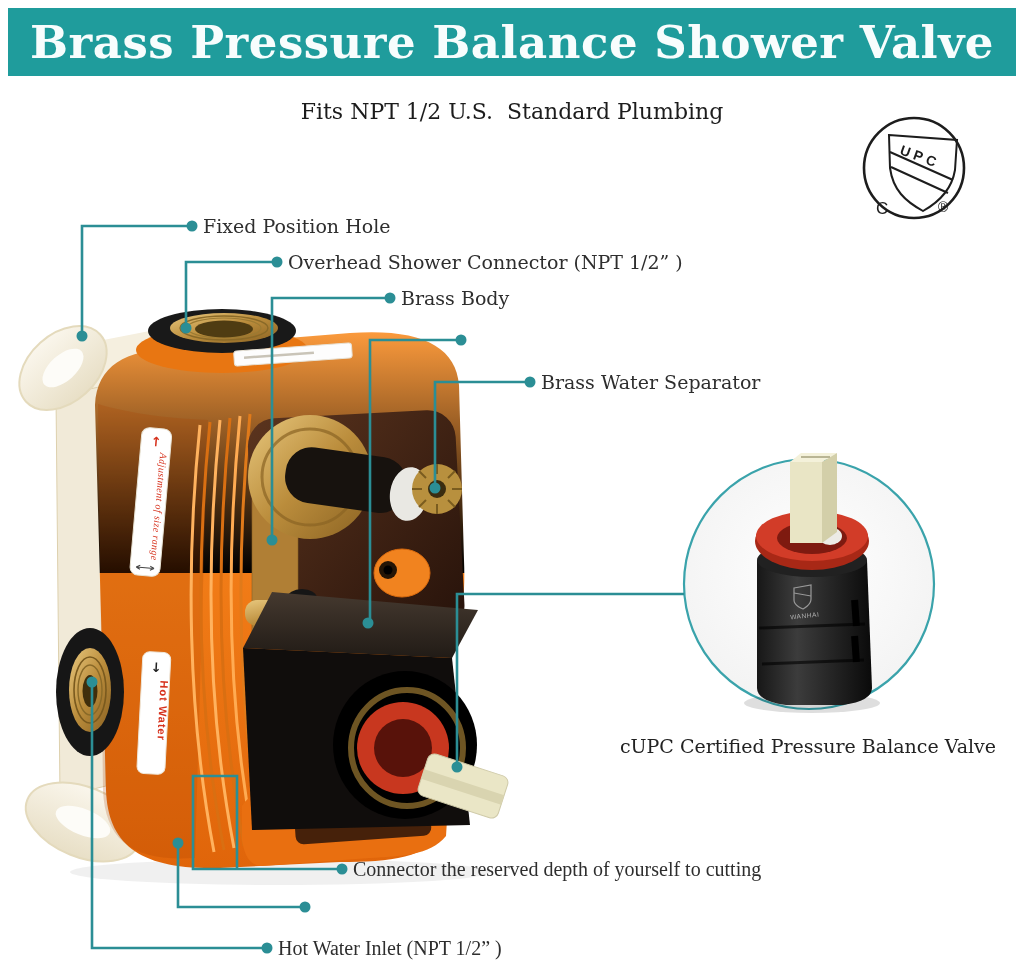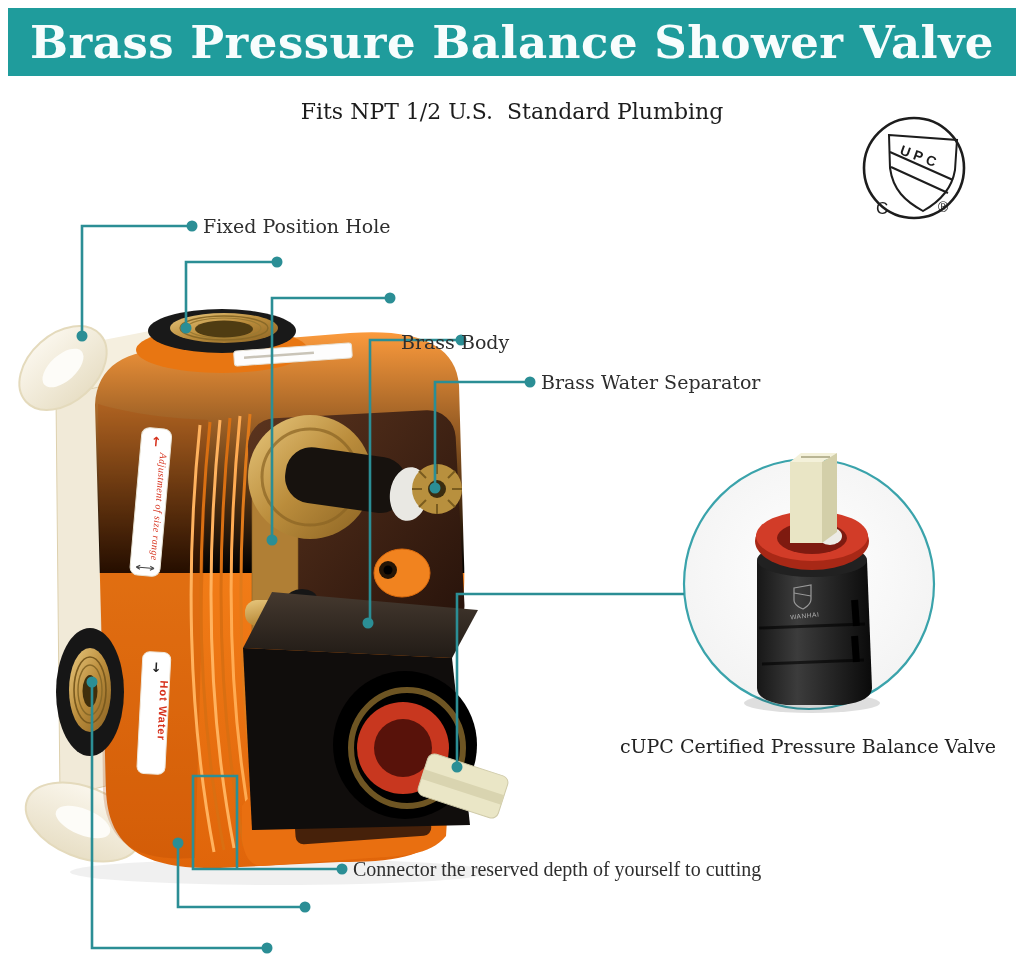--- a/index.html
+++ b/index.html
@@ -11,21 +11,21 @@
   .banner h1{margin:0;font-family:"DejaVu Serif",serif;font-weight:bold;font-size:45px;
              letter-spacing:.5px;color:#f7fdfd;white-space:nowrap;}
   .subtitle{position:absolute;left:0;top:99px;width:1024px;text-align:center;z-index:2;
             font-family:"DejaVu Serif",serif;font-weight:normal;font-size:22px;color:#1c1c1c;
             white-space:pre;}
   .lbl{position:absolute;transform:translateY(-50%);white-space:nowrap;color:#2e2e2e;z-index:3;}
   .serif-a{font-family:"DejaVu Serif",serif;font-size:19px;text-align:center;}
   .serif-b{font-family:"Liberation Serif",serif;font-size:20px;}
   .l1{left:203px;top:226px;}
   .l2{left:288px;top:262px;}
-  .l3{left:401px;top:298px;margin-top:44px;}
+  .l3{left:401px;top:298px;}
   .l4{left:472px;top:340px;}
   .l5{left:541px;top:382px;}
   .l6{left:353px;top:869px;}
   .l7{left:316px;top:907px;}
   .l8{left:278px;top:948px;}
   .caption{position:absolute;left:576px;top:746px;width:464px;transform:translateY(-50%);
            text-align:center;font-family:"DejaVu Serif",serif;font-size:19px;color:#222;z-index:3;}
 </style>
 </head>
 <body>
@@ -253,18 +253,20 @@
       <circle cx="342" cy="869" r="5.5"></circle>
       <circle cx="305" cy="907" r="5.5"></circle>
         <circle cx="178" cy="843" r="5.5"></circle>
       <circle cx="267" cy="948" r="5.5"></circle>
         <circle cx="92" cy="682" r="5.5"></circle>
       <circle cx="457" cy="767" r="5.5"></circle>
     </g>
   </svg>
 
   <div class="lbl serif-a l1">Fixed Position Hole</div>
+  <div class="lbl serif-a l2">Overhead Shower Connector (NPT 1/2” )</div>
   <div class="lbl serif-a l3">Brass Body</div>
   <div class="lbl serif-a l5">Brass Water Separator</div>
   <div class="lbl serif-b l6">Connector the reserved depth of yourself to cutting</div>
+  <div class="lbl serif-b l8">Hot Water Inlet (NPT 1/2” )</div>
 
   <div class="caption">cUPC Certified Pressure Balance Valve</div>
 </div>
 
 </body></html>

